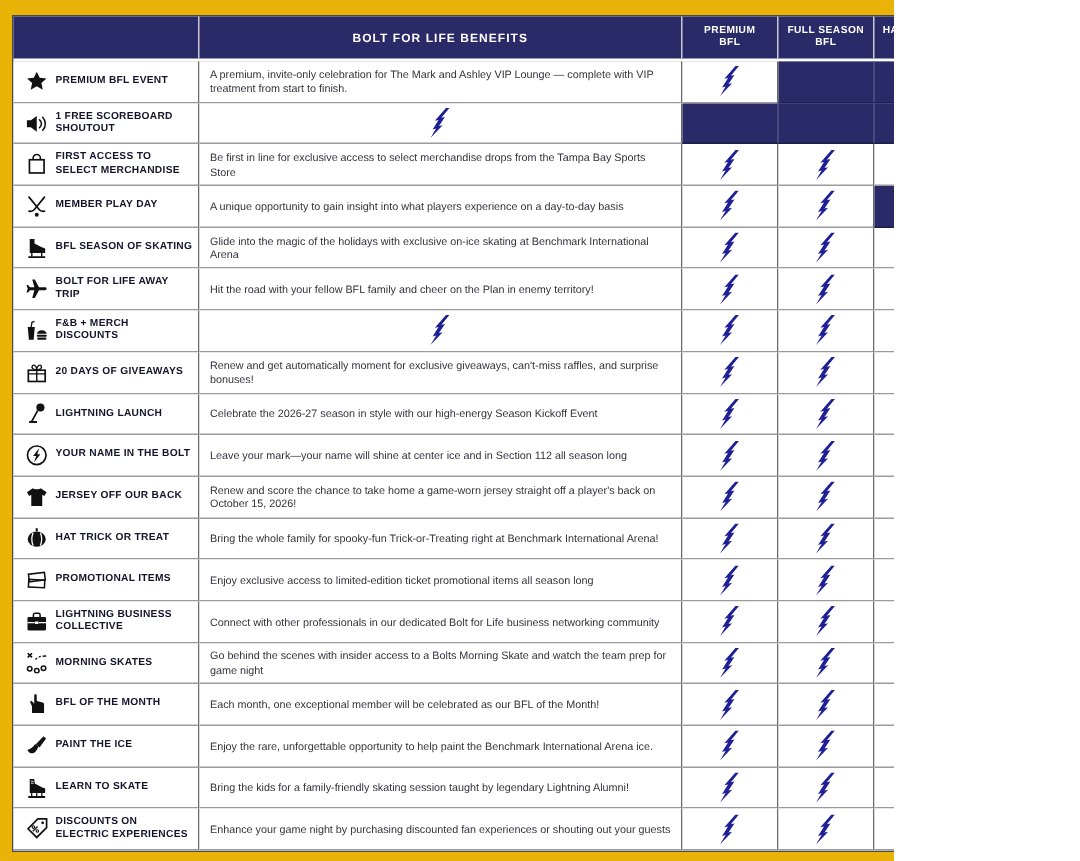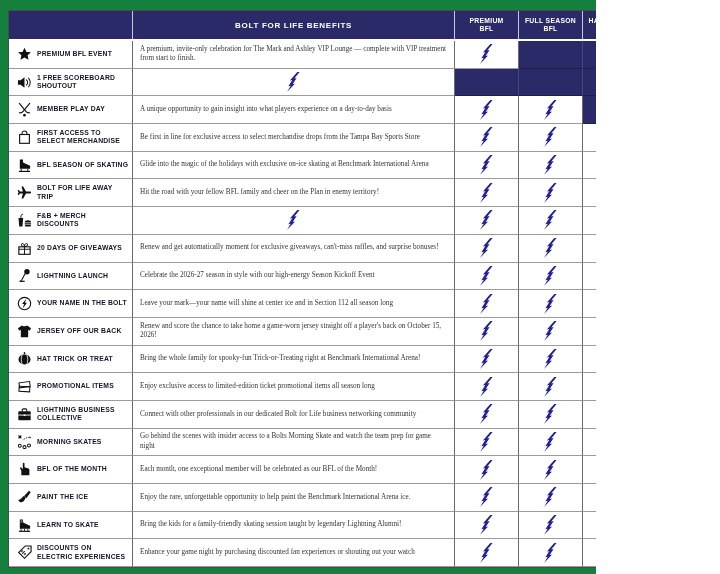--- a/index.html
+++ b/index.html
@@ -1,31 +1,31 @@
 <!DOCTYPE html>
 <html><head>
 <meta charset="utf-8">
 <style>
   html,body{margin:0;padding:0;background:#fff;font-family:"Liberation Sans",sans-serif;}
-  .stage{position:relative;width:596px;height:574px;background:#15803d;overflow:hidden;}
+  .stage{position:relative;width:596px;height:574px;background:#eab308;overflow:hidden;}
   .table{position:absolute;left:8px;top:10px;width:702px;border:1px solid #4a4a4a;background:#fff;}
   .row{display:grid;grid-template-columns:124px 322px 64px 64px 64px 64px;}
   .header-row{height:28px;background:#2b2a68;border-bottom:2px solid #fff;}
   .header-row .cell{border-right:1px solid #c9c9d6;display:flex;align-items:center;justify-content:center;color:#fff;}
   .header-row .cell:last-child{border-right:none;}
   .title-h{font-weight:bold;font-size:8px;letter-spacing:.7px;}
   .plan-h{flex-direction:column;font-weight:bold;font-size:6.8px;line-height:1.25;text-align:center;letter-spacing:.3px;padding:0 2px;}
   .brow{min-height:27.7px;}
   .brow .cell{border-right:1px solid #6a6a6a;border-bottom:1px solid #9a9aa0;background:#fff;}
   .brow .cell:last-child{border-right:none;}
   .name-cell{display:flex;align-items:center;gap:5px;padding:2px 3px 2px 7px;}
   .icon{width:16px;height:16px;flex:none;display:flex;align-items:center;justify-content:center;}
   .icon svg{width:15px;height:15px;display:block;}
   .label{font-weight:bold;font-size:6.8px;color:#14142b;line-height:1.25;letter-spacing:.2px;}
-  .desc-cell{display:flex;align-items:center;padding:2px 7px;font-size:7.2px;color:#33333d;line-height:1.32;font-family:Liberation Serif, serif;}
+  .desc-cell{display:flex;align-items:center;padding:2px 7px;font-size:7.2px;color:#33333d;line-height:1.32;}
   .plan-cell{display:flex;align-items:center;justify-content:center;}
   .plan-cell.empty{background:#2b2a68;border-right-color:#44467a;border-bottom-color:#1d1f4a;}
   .boltwrap{display:flex;align-items:center;justify-content:center;}
   .bolt{width:13px;height:20px;display:block;}
 </style>
 </head>
 <body>
 
 <div class="stage">
   <div class="table">
@@ -89,20 +89,54 @@
             </span>
           </div>
           <div class="cell plan-cell empty"></div>
           <div class="cell plan-cell empty"></div>
           <div class="cell plan-cell empty"></div>
         </div>
         <div class="row brow">
           <div class="cell name-cell">
             <span class="icon">
               <svg viewBox="0 0 16 16">
+                <rect x="2.8" y="4.8" width="10.4" height="9.4" fill="none" stroke="#111111" stroke-width="1.2"></rect>
+                <path d="M5.4 4.8V3.6a2.6 2.6 0 015.2 0v1.2" fill="none" stroke="#111111" stroke-width="1.1"></path>
+              </svg>
+            </span>
+            <span class="label">FIRST ACCESS TO SELECT MERCHANDISE</span>
+          </div>
+          <div class="cell desc-cell">Be first in line for exclusive access to select merchandise drops from the Tampa Bay Sports Store</div>
+          <div class="cell plan-cell">
+            <span class="boltwrap">
+              <svg class="bolt" viewBox="0 0 17 26">
+                <path d="M13.5 0 L3.8 11 L7 10.3 L1.8 18.6 L4.9 17.9 L0 26 L10.6 14.9 L7.4 15.6 L12.6 7.8 L9.5 8.4 L16.5 0 Z" fill="#1f1f96"></path>
+              </svg>
+            </span>
+          </div>
+          <div class="cell plan-cell">
+            <span class="boltwrap">
+              <svg class="bolt" viewBox="0 0 17 26">
+                <path d="M13.5 0 L3.8 11 L7 10.3 L1.8 18.6 L4.9 17.9 L0 26 L10.6 14.9 L7.4 15.6 L12.6 7.8 L9.5 8.4 L16.5 0 Z" fill="#1f1f96"></path>
+              </svg>
+            </span>
+          </div>
+          <div class="cell plan-cell">
+            <span class="boltwrap">
+              <svg class="bolt" viewBox="0 0 17 26">
+                <path d="M13.5 0 L3.8 11 L7 10.3 L1.8 18.6 L4.9 17.9 L0 26 L10.6 14.9 L7.4 15.6 L12.6 7.8 L9.5 8.4 L16.5 0 Z" fill="#1f1f96"></path>
+              </svg>
+            </span>
+          </div>
+          <div class="cell plan-cell empty"></div>
+        </div>
+        <div class="row brow">
+          <div class="cell name-cell">
+            <span class="icon">
+              <svg viewBox="0 0 16 16">
                 <path d="M2.5 1.5l7.2 8.8c.8 1 2.3 1.5 3.8 1.2" stroke="#111111" stroke-width="1.2" fill="none" stroke-linecap="round"></path>
                 <path d="M13.5 1.5L6.3 10.3c-.8 1-2.3 1.5-3.8 1.2" stroke="#111111" stroke-width="1.2" fill="none" stroke-linecap="round"></path>
                 <circle cx="8" cy="14" r="1.4" fill="#111111"></circle>
               </svg>
             </span>
             <span class="label">MEMBER PLAY DAY</span>
           </div>
           <div class="cell desc-cell">A unique opportunity to gain insight into what players experience on a day-to-day basis</div>
           <div class="cell plan-cell">
             <span class="boltwrap">
@@ -112,54 +146,20 @@
             </span>
           </div>
           <div class="cell plan-cell">
             <span class="boltwrap">
               <svg class="bolt" viewBox="0 0 17 26">
                 <path d="M13.5 0 L3.8 11 L7 10.3 L1.8 18.6 L4.9 17.9 L0 26 L10.6 14.9 L7.4 15.6 L12.6 7.8 L9.5 8.4 L16.5 0 Z" fill="#1f1f96"></path>
               </svg>
             </span>
           </div>
           <div class="cell plan-cell empty"></div>
-          <div class="cell plan-cell empty"></div>
-        </div>
-        <div class="row brow">
-          <div class="cell name-cell">
-            <span class="icon">
-              <svg viewBox="0 0 16 16">
-                <rect x="2.8" y="4.8" width="10.4" height="9.4" fill="none" stroke="#111111" stroke-width="1.2"></rect>
-                <path d="M5.4 4.8V3.6a2.6 2.6 0 015.2 0v1.2" fill="none" stroke="#111111" stroke-width="1.1"></path>
-              </svg>
-            </span>
-            <span class="label">FIRST ACCESS TO SELECT MERCHANDISE</span>
-          </div>
-          <div class="cell desc-cell">Be first in line for exclusive access to select merchandise drops from the Tampa Bay Sports Store</div>
-          <div class="cell plan-cell">
-            <span class="boltwrap">
-              <svg class="bolt" viewBox="0 0 17 26">
-                <path d="M13.5 0 L3.8 11 L7 10.3 L1.8 18.6 L4.9 17.9 L0 26 L10.6 14.9 L7.4 15.6 L12.6 7.8 L9.5 8.4 L16.5 0 Z" fill="#1f1f96"></path>
-              </svg>
-            </span>
-          </div>
-          <div class="cell plan-cell">
-            <span class="boltwrap">
-              <svg class="bolt" viewBox="0 0 17 26">
-                <path d="M13.5 0 L3.8 11 L7 10.3 L1.8 18.6 L4.9 17.9 L0 26 L10.6 14.9 L7.4 15.6 L12.6 7.8 L9.5 8.4 L16.5 0 Z" fill="#1f1f96"></path>
-              </svg>
-            </span>
-          </div>
-          <div class="cell plan-cell">
-            <span class="boltwrap">
-              <svg class="bolt" viewBox="0 0 17 26">
-                <path d="M13.5 0 L3.8 11 L7 10.3 L1.8 18.6 L4.9 17.9 L0 26 L10.6 14.9 L7.4 15.6 L12.6 7.8 L9.5 8.4 L16.5 0 Z" fill="#1f1f96"></path>
-              </svg>
-            </span>
-          </div>
           <div class="cell plan-cell empty"></div>
         </div>
         <div class="row brow">
           <div class="cell name-cell">
             <span class="icon">
               <svg viewBox="0 0 16 16">
                 <path d="M3 1.5h3.4v3.2l5.2 2.6 2.4.9v3.2H3z" fill="#111111"></path>
                 <path d="M2 14.3h12" stroke="#111111" stroke-width="1.3"></path>
                 <path d="M4.5 11.4v2.6M11.5 11.4v2.6" stroke="#111111" stroke-width="1"></path>
               </svg>
@@ -734,21 +734,21 @@
               <svg viewBox="0 0 16 16">
                 <path d="M8.8 1H15v6.2L8 14.2 1.8 8z" fill="none" stroke="#111111" stroke-width="1.2"></path>
                 <circle cx="12.2" cy="3.8" r="1" fill="#111111"></circle>
                 <path d="M5.2 9.8l3.4-3.4" stroke="#111111" stroke-width=".9"></path>
                 <circle cx="5.6" cy="6.8" r=".9" fill="none" stroke="#111111" stroke-width=".8"></circle>
                 <circle cx="8.4" cy="9.6" r=".9" fill="none" stroke="#111111" stroke-width=".8"></circle>
               </svg>
             </span>
             <span class="label">DISCOUNTS ON ELECTRIC EXPERIENCES</span>
           </div>
-          <div class="cell desc-cell">Enhance your game night by purchasing discounted fan experiences or shouting out your watch</div>
+          <div class="cell desc-cell">Enhance your game night by purchasing discounted fan experiences or shouting out your guests</div>
           <div class="cell plan-cell">
             <span class="boltwrap">
               <svg class="bolt" viewBox="0 0 17 26">
                 <path d="M13.5 0 L3.8 11 L7 10.3 L1.8 18.6 L4.9 17.9 L0 26 L10.6 14.9 L7.4 15.6 L12.6 7.8 L9.5 8.4 L16.5 0 Z" fill="#1f1f96"></path>
               </svg>
             </span>
           </div>
           <div class="cell plan-cell">
             <span class="boltwrap">
               <svg class="bolt" viewBox="0 0 17 26">

